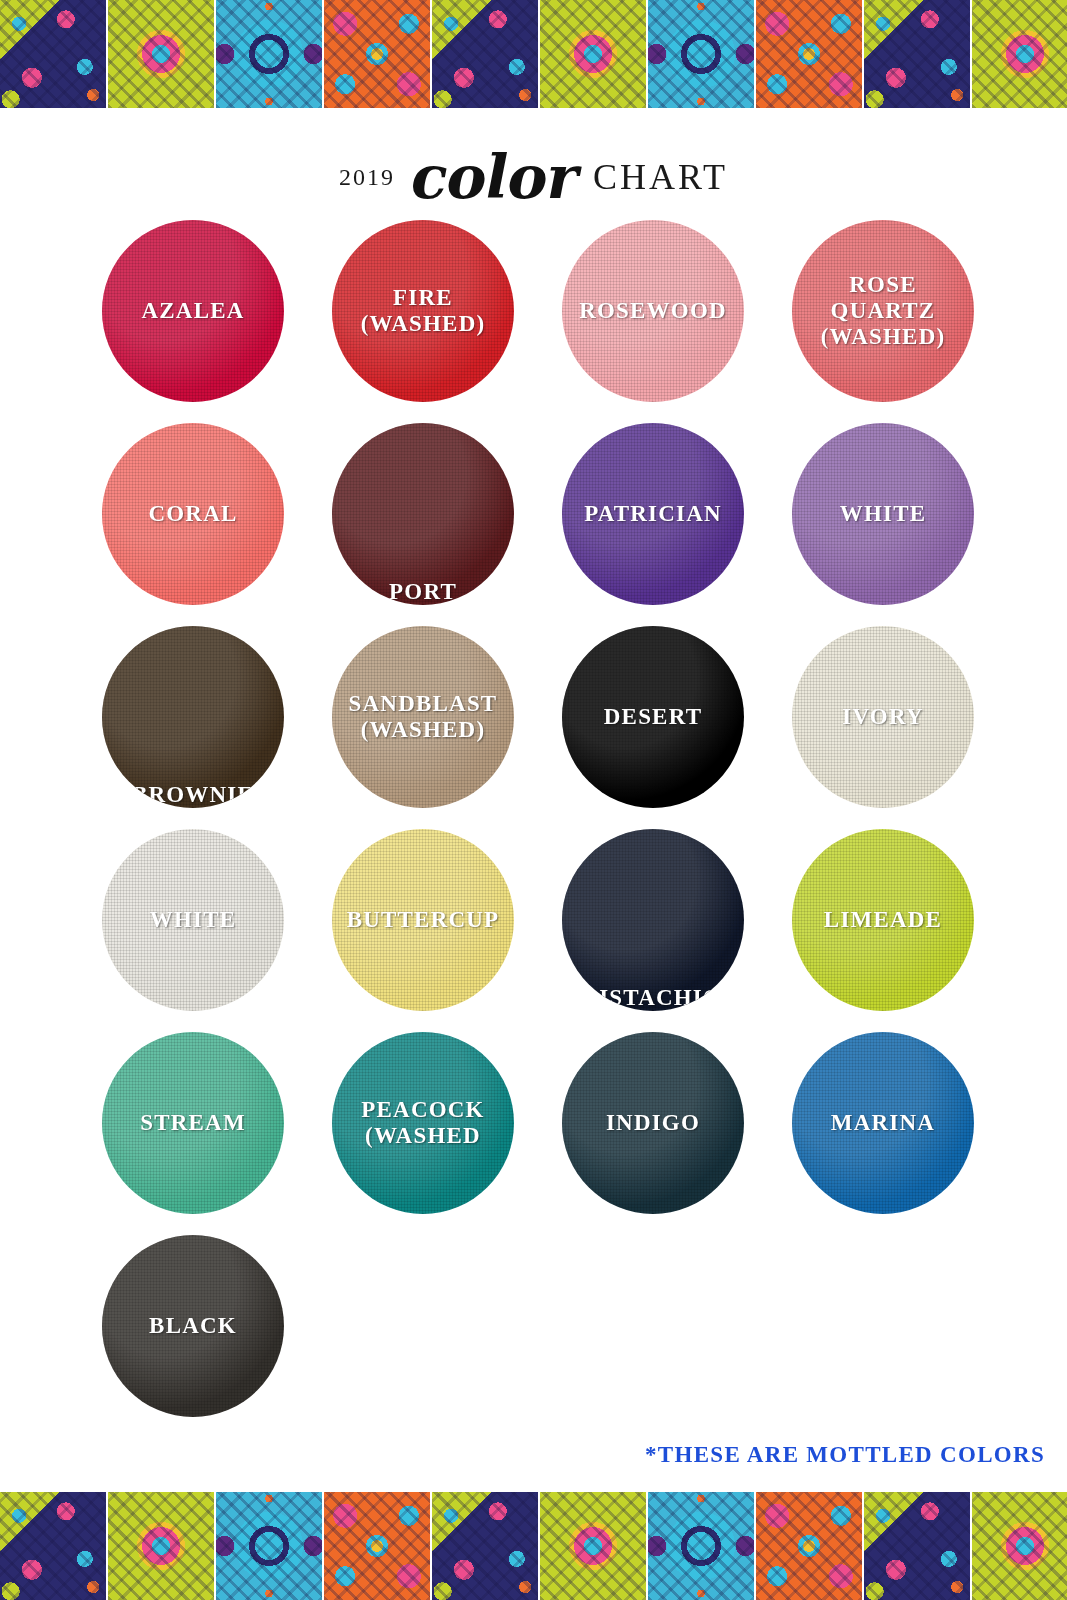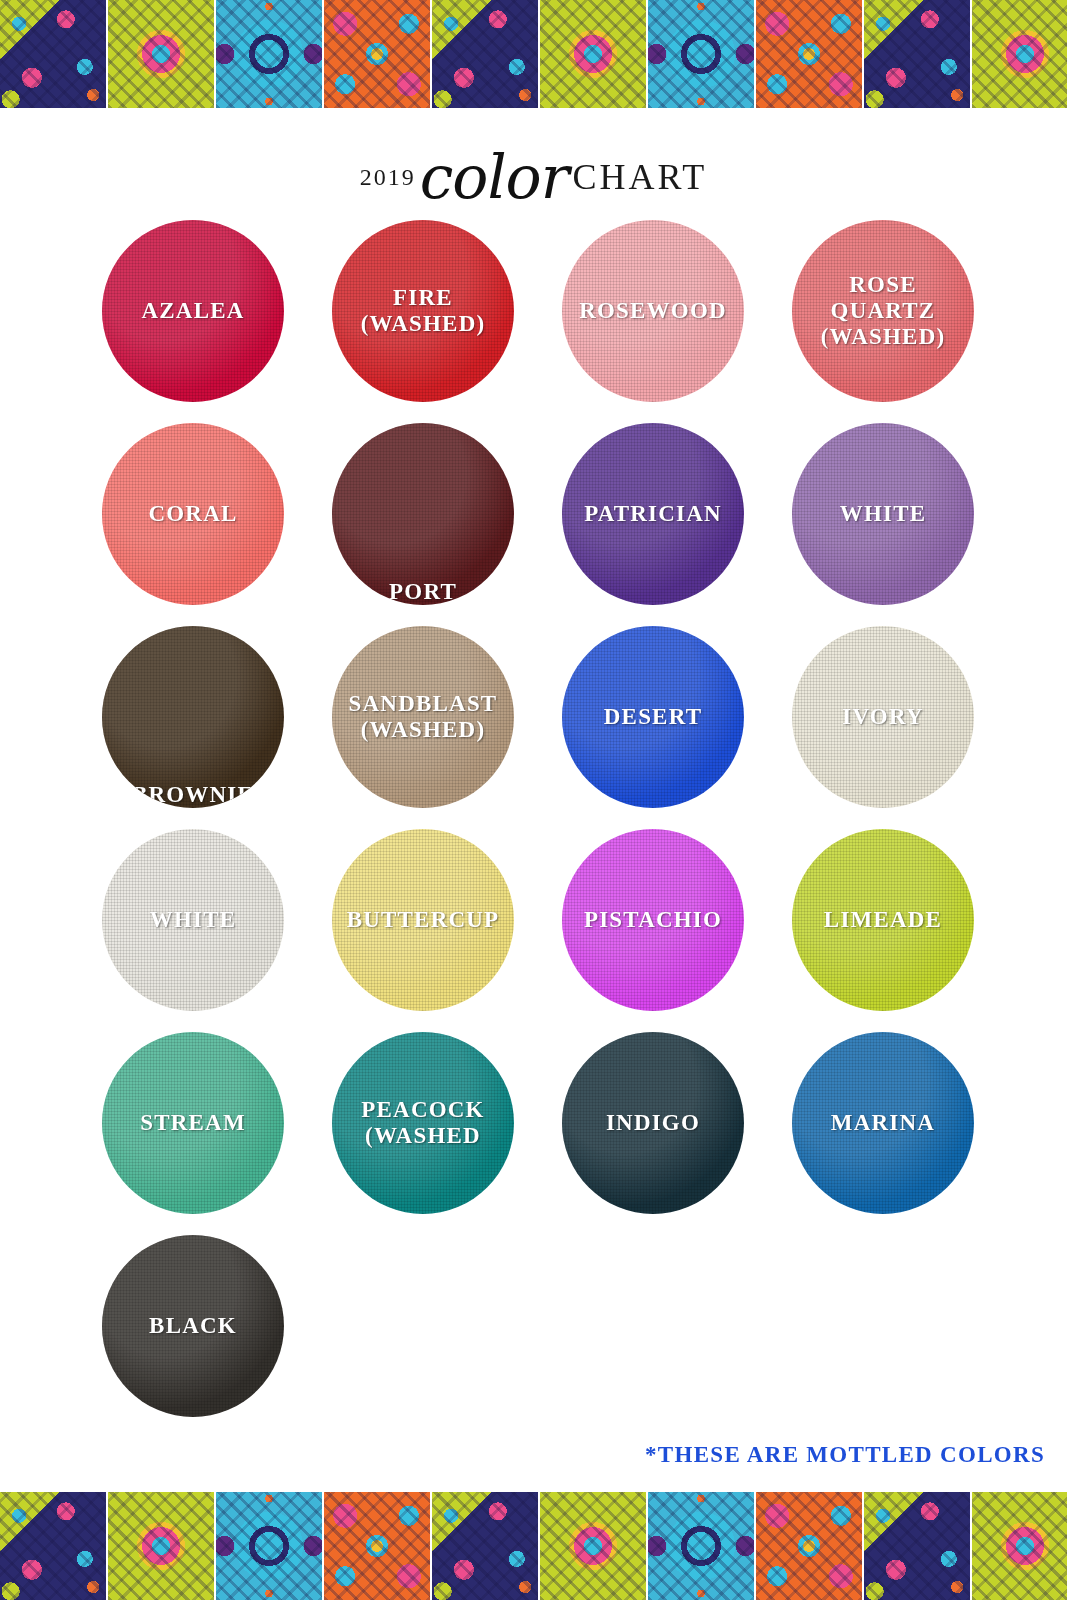--- a/index.html
+++ b/index.html
@@ -98,25 +98,25 @@
   .title-year {
     font-family: "Liberation Serif", serif;
     font-size: 24px;
     letter-spacing: 2px;
     color: #1a1a1a;
     vertical-align: middle;
   }
   .title-script {
     font-family: "DejaVu Serif", serif;
     font-style: italic;
-    font-weight: normal;
+    font-weight: bold;
     font-size: 60px;
     color: #111111;
     vertical-align: middle;
-    margin: 0 4px;
+    margin: 0 16px;
     letter-spacing: -1px;
   }
   .title-chart {
     font-family: "Liberation Serif", serif;
     font-size: 36px;
     letter-spacing: 3px;
     color: #1a1a1a;
     vertical-align: middle;
   }
 
@@ -287,21 +287,21 @@
           <div class="swatch-label light-text">BROWNIE</div>
         </div>
       </div>
       <div class="cell">
         <div class="swatch" style="background: rgb(180, 154, 126);">
           <div class="weave"></div>
           <div class="swatch-label light-text">SANDBLAST<br>(WASHED)</div>
         </div>
       </div>
       <div class="cell">
-        <div class="swatch" style="background: #1d4ed8;">
+        <div class="swatch" style="background: #000000;">
           <div class="weave"></div>
           <div class="swatch-label light-text">DESERT</div>
         </div>
       </div>
       <div class="cell">
         <div class="swatch" style="background: rgb(232, 228, 212);">
           <div class="weave"></div>
           <div class="swatch-label light-text">IVORY</div>
         </div>
       </div>
@@ -313,21 +313,21 @@
           <div class="swatch-label light-text">WHITE</div>
         </div>
       </div>
       <div class="cell">
         <div class="swatch" style="background: rgb(239, 223, 125);">
           <div class="weave"></div>
           <div class="swatch-label light-text">BUTTERCUP</div>
         </div>
       </div>
       <div class="cell">
-        <div class="swatch" style="background: #d946ef;">
+        <div class="swatch" style="background: #0f172a; align-items: flex-end;">
           <div class="weave"></div>
           <div class="swatch-label light-text">PISTACHIO</div>
         </div>
       </div>
       <div class="cell">
         <div class="swatch" style="background: rgb(194, 214, 46);">
           <div class="weave"></div>
           <div class="swatch-label light-text">LIMEADE</div>
         </div>
       </div>

